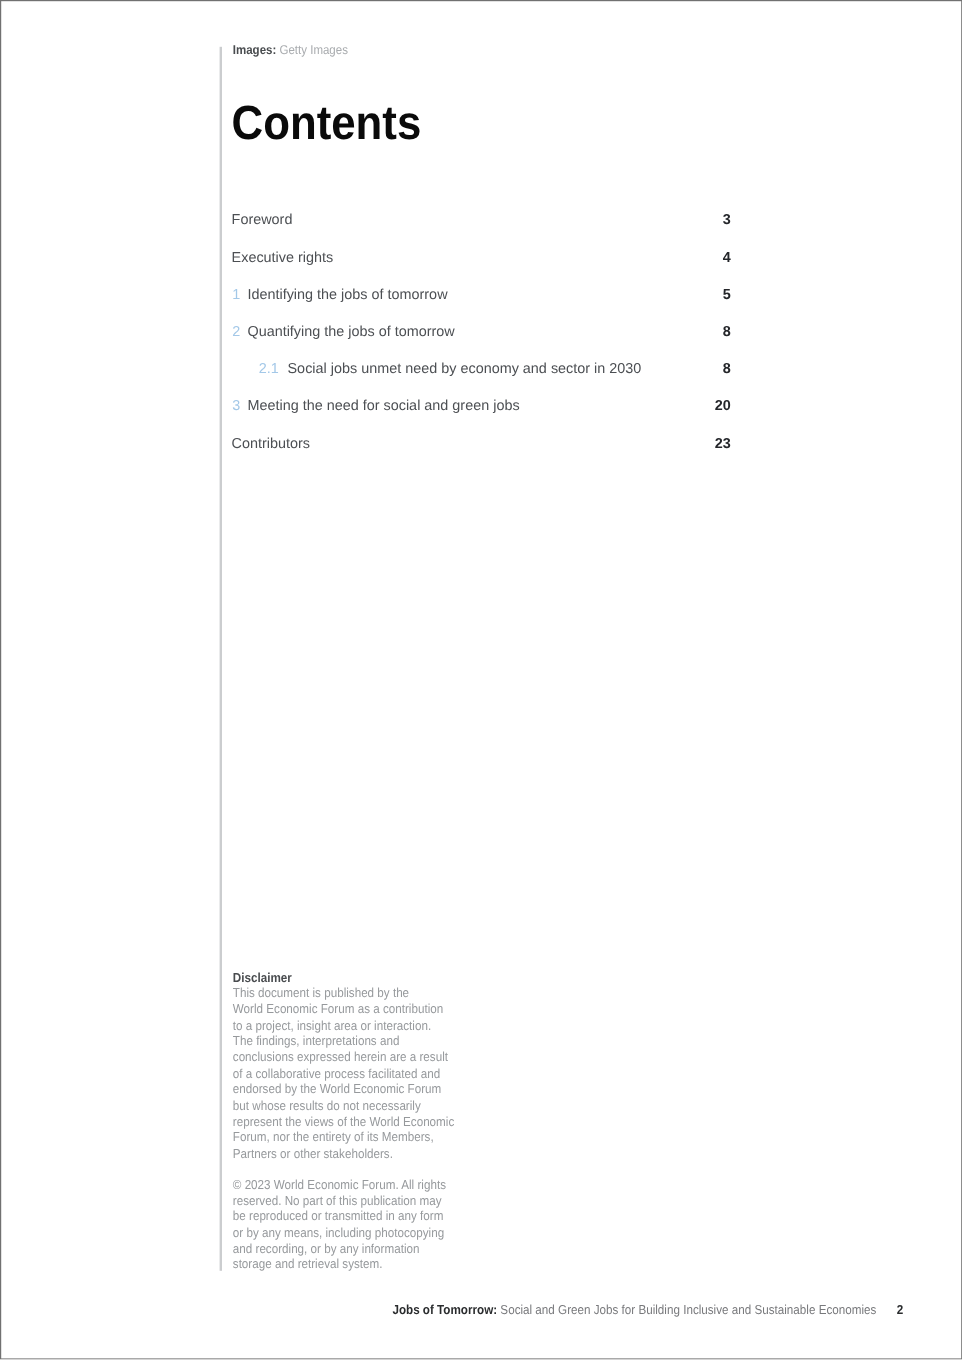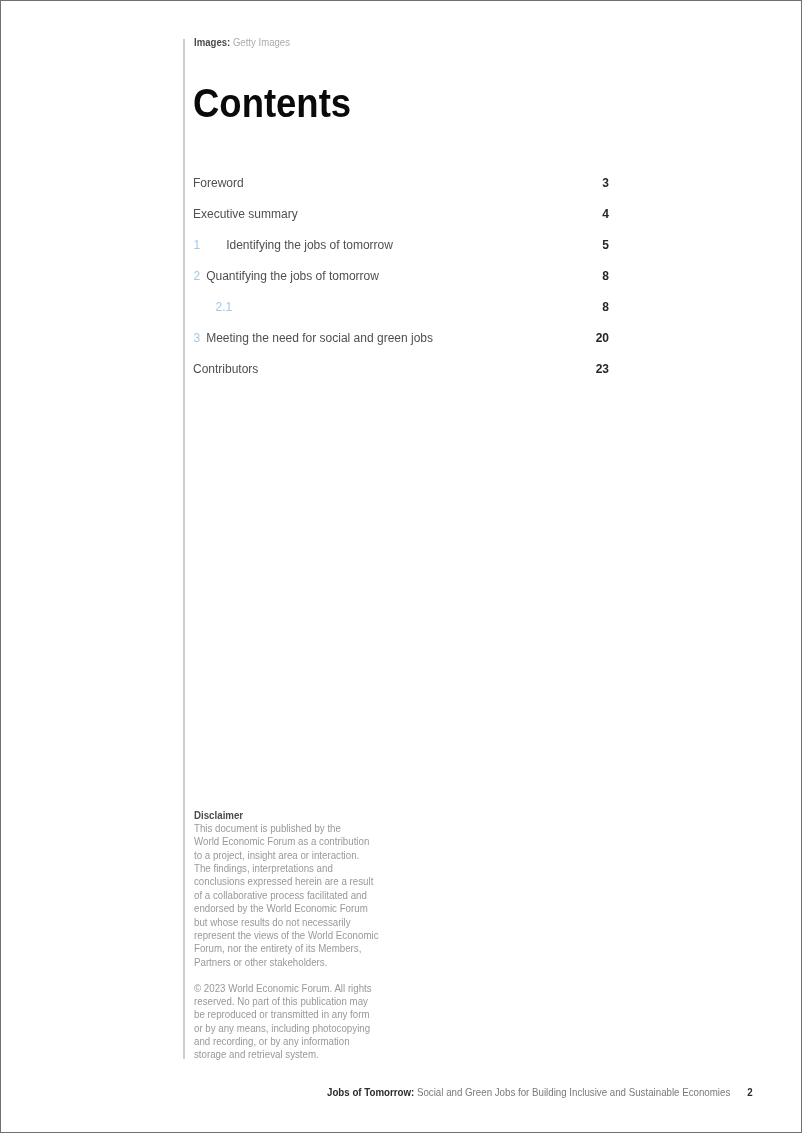--- a/index.html
+++ b/index.html
@@ -90,35 +90,36 @@
   </div>
 
   <div class="title">Contents</div>
 
   <div class="toc">
       <div class="toc-row">
         <span class="toc-label" style="left: 0px;">Foreword</span>
         <span class="toc-page">3</span>
       </div>
       <div class="toc-row">
-        <span class="toc-label" style="left: 0px;">Executive summary</span>
+        <span class="toc-label" style="left: 0px;">Executive rights</span>
         <span class="toc-page">4</span>
       </div>
       <div class="toc-row">
         <span class="toc-num" style="left: 0.6px;">1</span>
-        <span class="toc-label" style="left: 13.2px; margin-left: 20px;">Identifying the jobs of tomorrow</span>
+        <span class="toc-label" style="left: 13.2px;">Identifying the jobs of tomorrow</span>
         <span class="toc-page">5</span>
       </div>
       <div class="toc-row">
         <span class="toc-num" style="left: 0.6px;">2</span>
         <span class="toc-label" style="left: 13.2px;">Quantifying the jobs of tomorrow</span>
         <span class="toc-page">8</span>
       </div>
       <div class="toc-row">
         <span class="toc-num" style="left: 22.6px;">2.1</span>
+        <span class="toc-label" style="left: 46.6px;">Social jobs unmet need by economy and sector in 2030</span>
         <span class="toc-page">8</span>
       </div>
       <div class="toc-row">
         <span class="toc-num" style="left: 0.6px;">3</span>
         <span class="toc-label" style="left: 13.2px;">Meeting the need for social and green jobs</span>
         <span class="toc-page">20</span>
       </div>
       <div class="toc-row">
         <span class="toc-label" style="left: 0px;">Contributors</span>
         <span class="toc-page">23</span>

